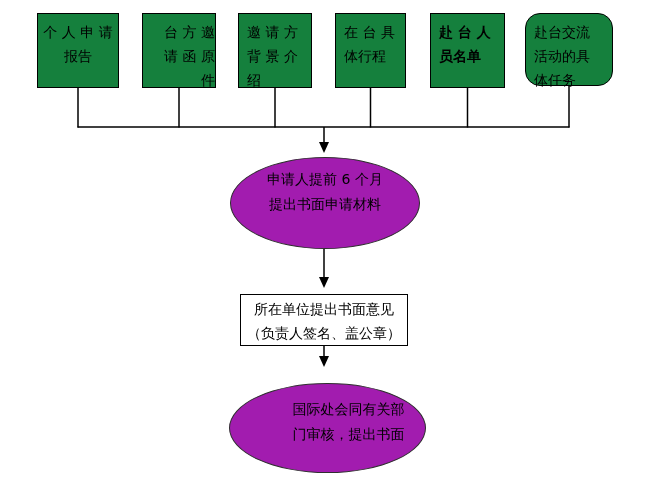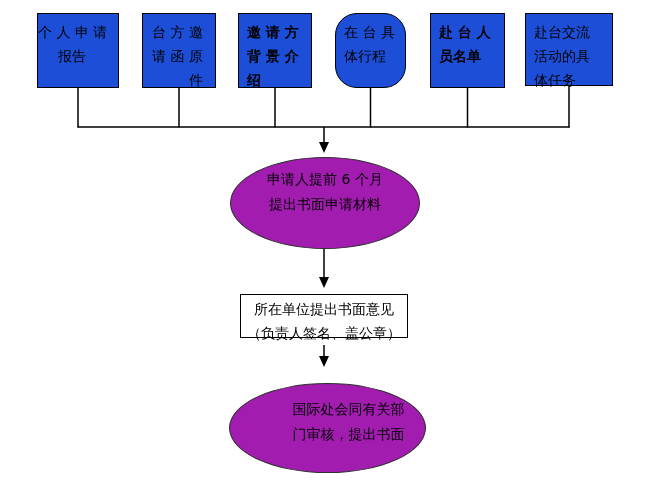--- a/index.html
+++ b/index.html
@@ -20,56 +20,56 @@
     position: absolute;
     left: 0;
     top: 0;
     width: 667px;
     height: 480px;
   }
   .box {
     position: absolute;
     box-sizing: border-box;
     border: 1.5px solid #000000;
-    background: #1d4ed8;
+    background: #15803d;
     font-size: 14px;
     line-height: 24px;
-    padding: 6px 12px 0 8px;
+    padding: 6px 0 0 8px;
     text-align: left;
   }
   .box .ln, .ellipse .ln, .rectnode .ln {
     white-space: pre;
   }
   .b1 { left: 37px;  top: 13px; width: 82px; height: 75px; text-align: center; padding-left: 0; }
   .b2 { left: 142px; top: 13px; width: 74px; height: 75px; text-align: right; }
-  .b3 { left: 238px; top: 13px; width: 74px; height: 75px; font-weight: bold; }
-  .b4 { left: 335px; top: 13px; width: 71px; height: 75px; border-radius: 22px; }
+  .b3 { left: 238px; top: 13px; width: 74px; height: 75px; }
+  .b4 { left: 335px; top: 13px; width: 71px; height: 75px; }
   .b5 { left: 430px; top: 13px; width: 75px; height: 75px; font-weight: bold; }
-  .b6 { left: 525px; top: 13px; width: 88px; height: 73px; }
+  .b6 { left: 525px; top: 13px; width: 88px; height: 73px; border-radius: 15px; }
   .ellipse {
     position: absolute;
     box-sizing: border-box;
     border: 1px solid #2f2f2f;
     border-radius: 50%;
     background: #a21caf;
     font-size: 14px;
     line-height: 25px;
   }
   .e1 {
     left: 230px; top: 157px; width: 190px; height: 92px;
     text-align: center; padding-top: 9px;
   }
   .e2 {
     left: 229px; top: 383px; width: 197px; height: 90px;
     text-align: center; padding-top: 13px; padding-left: 42px;
   }
   .rectnode {
     position: absolute;
     box-sizing: border-box;
-    left: 240px; top: 294px; width: 168px; height: 44px;
+    left: 240px; top: 294px; width: 168px; height: 52px;
     border: 1.5px solid #000000;
     background: #ffffff;
     font-size: 14px;
     line-height: 24px;
     text-align: center;
     padding-top: 2px;
   }
   .connectors line { stroke: #000000; stroke-width: 1.5; }
   .connectors polygon { fill: #000000; stroke: none; }
 </style>

